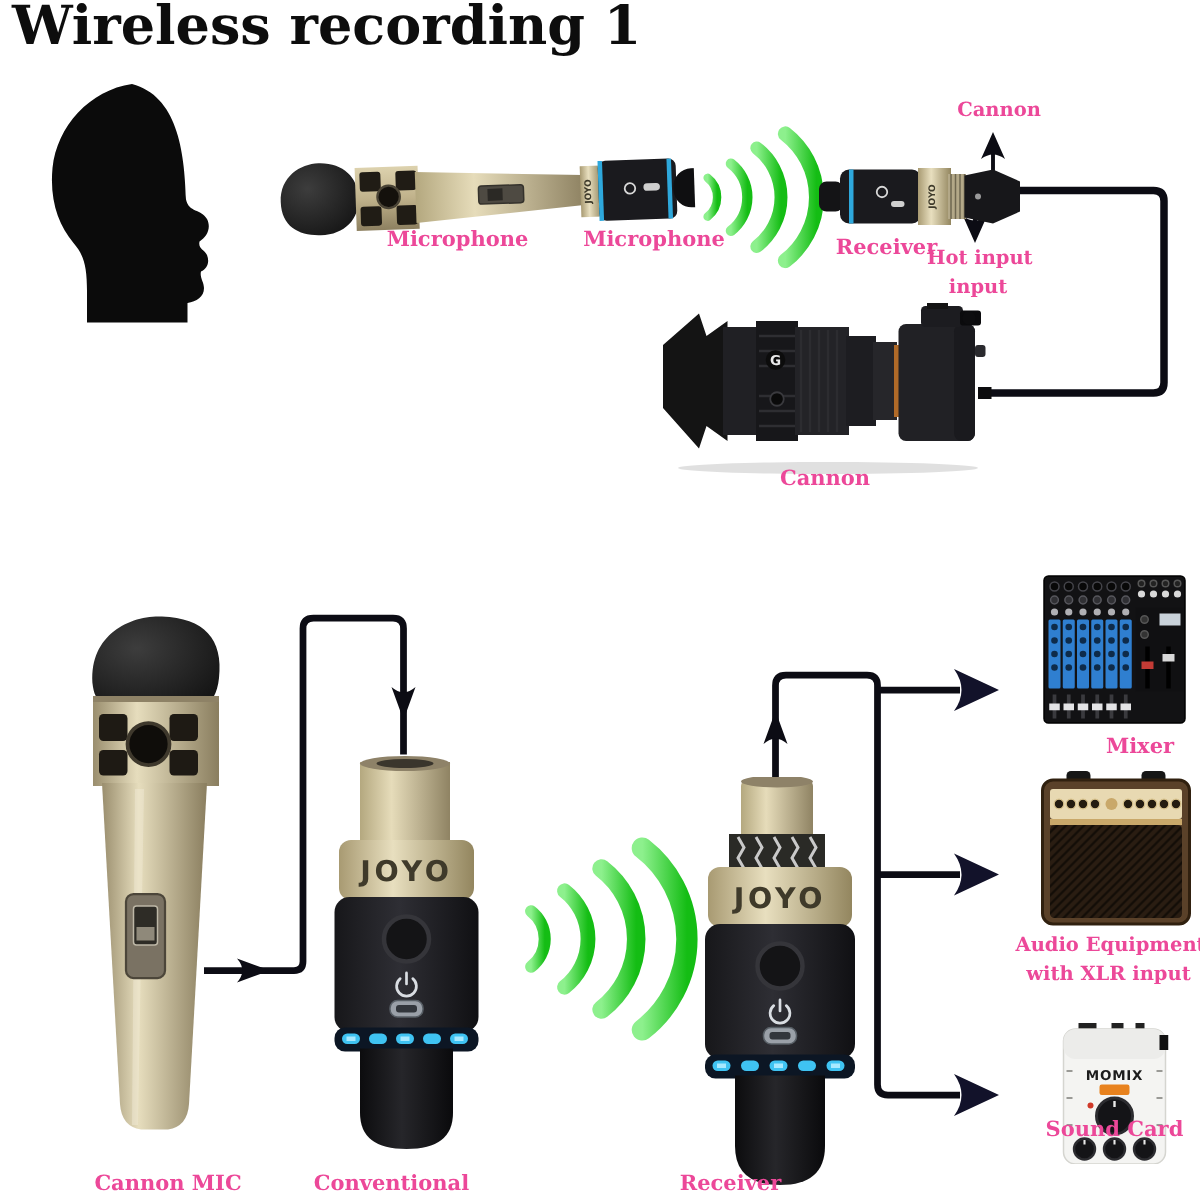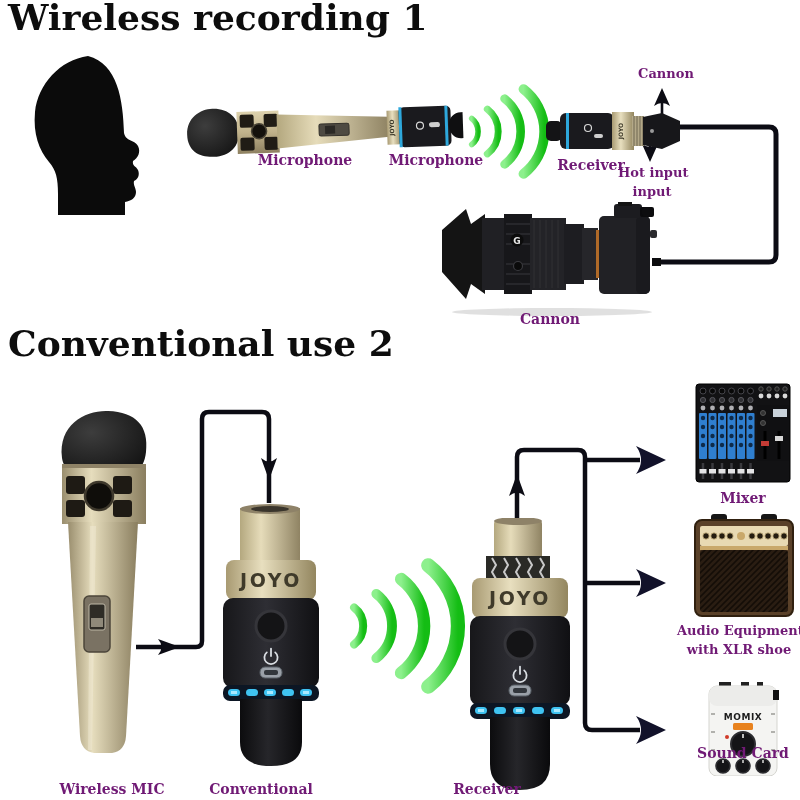--- a/index.html
+++ b/index.html
@@ -1,21 +1,21 @@
 <!DOCTYPE html>
 <html><head>
 <meta charset="utf-8">
 <style>
   html,body{margin:0;padding:0;background:#ffffff;}
   .stage{position:relative;width:800px;height:800px;background:#ffffff;overflow:hidden;
          font-family:"DejaVu Serif", serif;}
   .abs{position:absolute;}
   .heading{position:absolute;font-weight:bold;color:#0d0d0d;font-size:36px;
            letter-spacing:0px;white-space:nowrap;font-family:"DejaVu Serif", serif;}
-  .lbl{position:absolute;font-weight:bold;color:#701a75;font-size:14px;
+  .lbl{position:absolute;font-weight:bold;color:#ec4899;font-size:14px;
        text-align:center;white-space:nowrap;font-family:"DejaVu Serif", serif;}
   .lbl.sm{font-size:13px;}
   svg{display:block;}
 </style>
 </head>
 <body>
 
 <div class="stage">
 
   <svg width="0" height="0" style="position:absolute" aria-hidden="true">
@@ -59,21 +59,20 @@
           <stop offset="1" stop-color="#8a7e5f"></stop>
       </linearGradient>
       <pattern id="pGrille" width="6" height="6" patternUnits="userSpaceOnUse">
         <rect width="6" height="6" fill="#2a1d12"></rect>
         <path d="M0,6 L6,0 M-1,1 L1,-1 M5,7 L7,5" stroke="#140d07" stroke-width="1.6"></path>
       </pattern>
     </defs>
   </svg>
 
   <div class="heading" style="left:8px;top:-4px">Wireless recording 1</div>
-  <div class="heading" style="left:8px;top:322px">Conventional use 2</div>
 
   <svg class="abs" style="left:0;top:0" width="800" height="800">
 
     <path d="M678,127 L769,127 Q776,127 776,134 L776,255 Q776,262 769,262 L657,262" fill="none" stroke="#0c0c14" stroke-width="5"></path>
 
     <path d="M662,116 V97" stroke="#0c0c14" stroke-width="2.6" fill="none"></path>
     <path d="M654,106 L662,88 L670,106 Q662,100 654,106 Z" fill="#0c0c14"></path>
 
     <path d="M650,133 V152" stroke="#0c0c14" stroke-width="2.6" fill="none"></path>
     <path d="M642,144 L650,162 L658,144 Q650,150 642,144 Z" fill="#0c0c14"></path>
@@ -362,21 +361,21 @@
     <rect x="26" y="43" width="20" height="7" rx="1.5" fill="#e8821e"></rect>
     <circle cx="20" cy="57" r="2" fill="#d03a2a"></circle>
     <circle cx="36" cy="64" r="12" fill="#141417" stroke="#2c2c30" stroke-width="2"></circle>
     <path d="M36,54 v4" stroke="#e8e8e8" stroke-width="1.6"></path>
     <circle cx="16" cy="86" r="7" fill="#141417" stroke="#2c2c30" stroke-width="1.6"></circle>
     <circle cx="36" cy="86" r="7" fill="#141417" stroke="#2c2c30" stroke-width="1.6"></circle>
     <circle cx="56" cy="86" r="7" fill="#141417" stroke="#2c2c30" stroke-width="1.6"></circle>
     <path d="M16,80 v3 M36,80 v3 M56,80 v3" stroke="#e8e8e8" stroke-width="1.4"></path>
   </svg>
 
-  <div class="lbl" style="left:58px;top:781px;width:108px">Wireless MIC</div>
+  <div class="lbl" style="left:58px;top:781px;width:108px">Cannon MIC</div>
   <div class="lbl" style="left:206px;top:781px;width:110px">Conventional</div>
   <div class="lbl" style="left:433px;top:781px;width:108px">Receiver</div>
-  <div class="lbl" style="left:707px;top:490px;width:72px">Mixer</div>
+  <div class="lbl" style="left:724px;top:490px;width:72px">Mixer</div>
   <div class="lbl sm" style="left:677px;top:623px;width:124px">Audio Equipment</div>
-  <div class="lbl sm" style="left:677px;top:642px;width:124px">with XLR shoe</div>
+  <div class="lbl sm" style="left:677px;top:642px;width:124px">with XLR input</div>
   <div class="lbl" style="left:695px;top:745px;width:96px">Sound Card</div>
 
 </div>
 
 </body></html>

